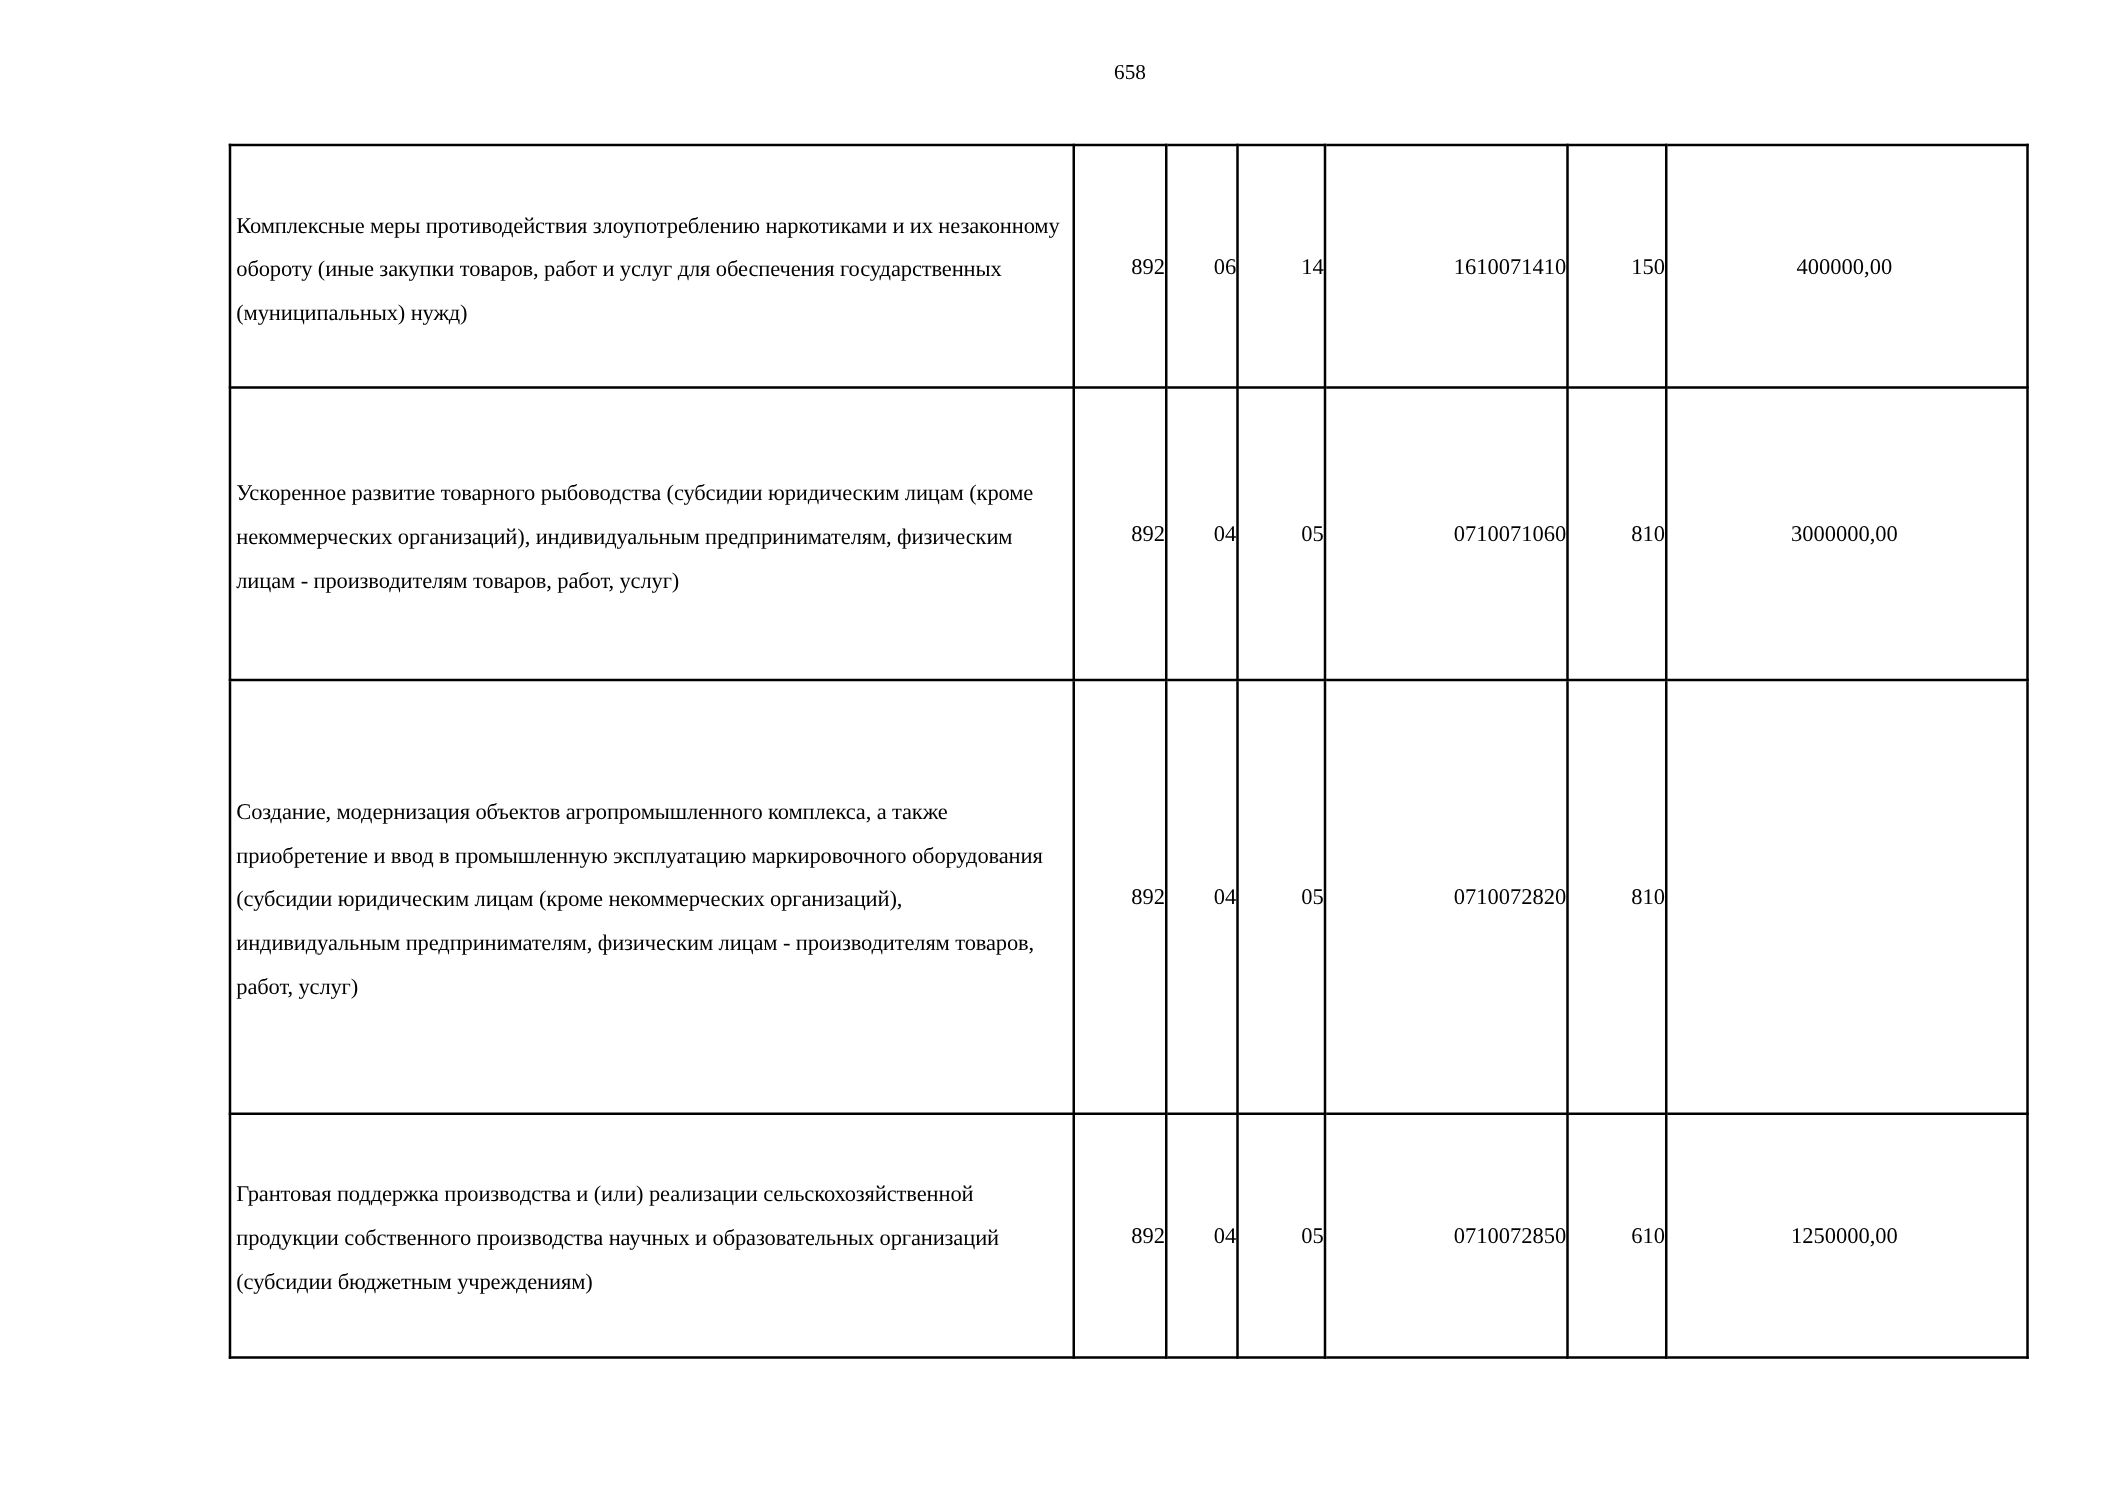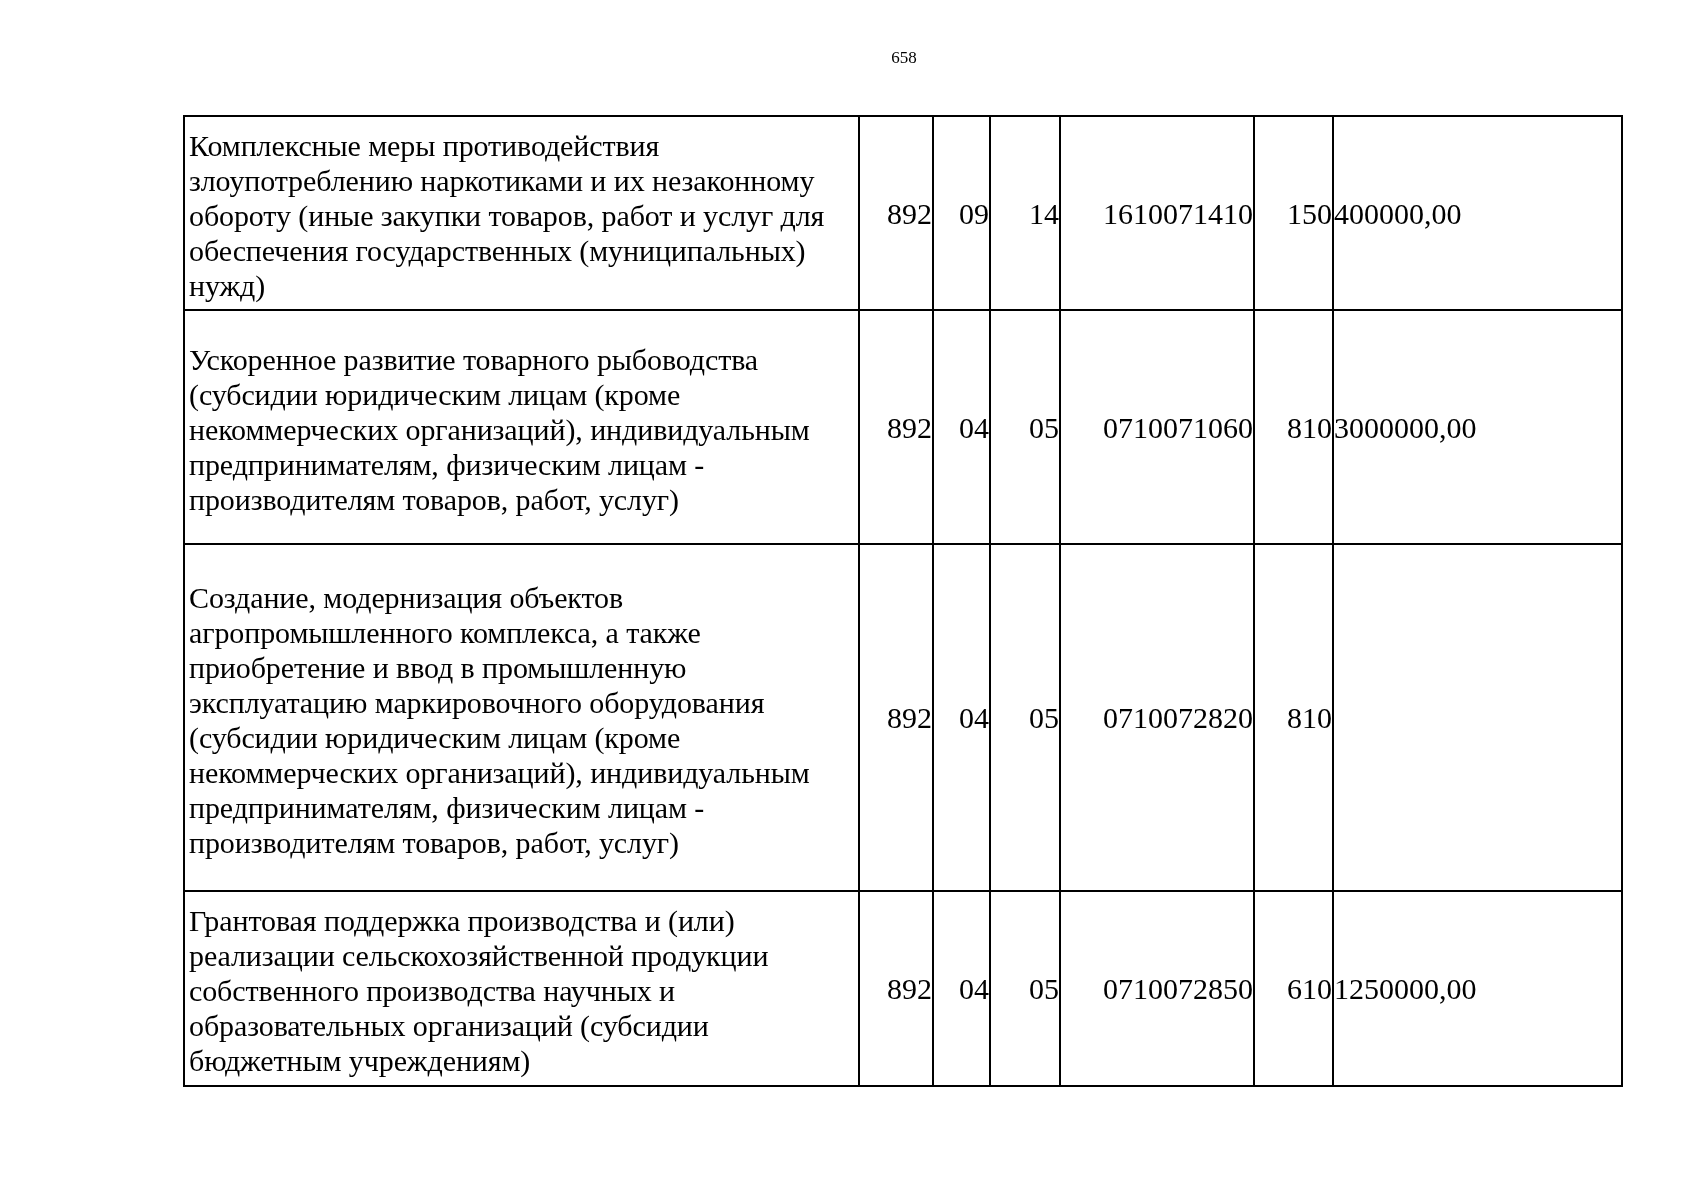--- a/index.html
+++ b/index.html
@@ -29,34 +29,34 @@
       left: 183px;
       top: 115px;
       border-collapse: collapse;
       table-layout: fixed;
       width: 1438px;
     }
     table.budget td {
       border: 2px solid #000;
       padding: 0;
       vertical-align: middle;
-      font-size: 30px;
+      font-size: 18px;
       line-height: 35px;
     }
     td.desc {
       text-align: left;
       vertical-align: top;
       padding: 4px 4px 0 4px !important;
       letter-spacing: -0.1px;
     }
     td.code {
       text-align: right;
     }
     td.amount {
-      text-align: left;
+      text-align: center;
       padding-right: 4px !important;
     }
     tr.r1 td { height: 188px; }
     tr.r2 td { height: 228px; margin-left: 44px; }
     tr.r3 td { height: 341px; font-family: Liberation Serif, serif; }
     tr.r4 td { height: 189px; border-radius: 19px; }
   </style>
 </head>
 <body>
 
@@ -69,21 +69,21 @@
     <col style="width:57px">
     <col style="width:70px">
     <col style="width:194px">
     <col style="width:79px">
     <col style="width:289px">
   </colgroup>
   <tbody>
     <tr class="r1">
       <td class="desc">Комплексные меры противодействия злоупотреблению наркотиками и их незаконному обороту (иные закупки товаров, работ и услуг для обеспечения государственных (муниципальных) нужд)</td>
       <td class="code">892</td>
-      <td class="code">09</td>
+      <td class="code">06</td>
       <td class="code">14</td>
       <td class="code">1610071410</td>
       <td class="code">150</td>
       <td class="amount">400000,00</td>
     </tr>
     <tr class="r2">
       <td class="desc">Ускоренное развитие товарного рыбоводства (субсидии юридическим лицам (кроме некоммерческих организаций), индивидуальным предпринимателям, физическим лицам - производителям товаров, работ, услуг)</td>
       <td class="code">892</td>
       <td class="code">04</td>
       <td class="code">05</td>

